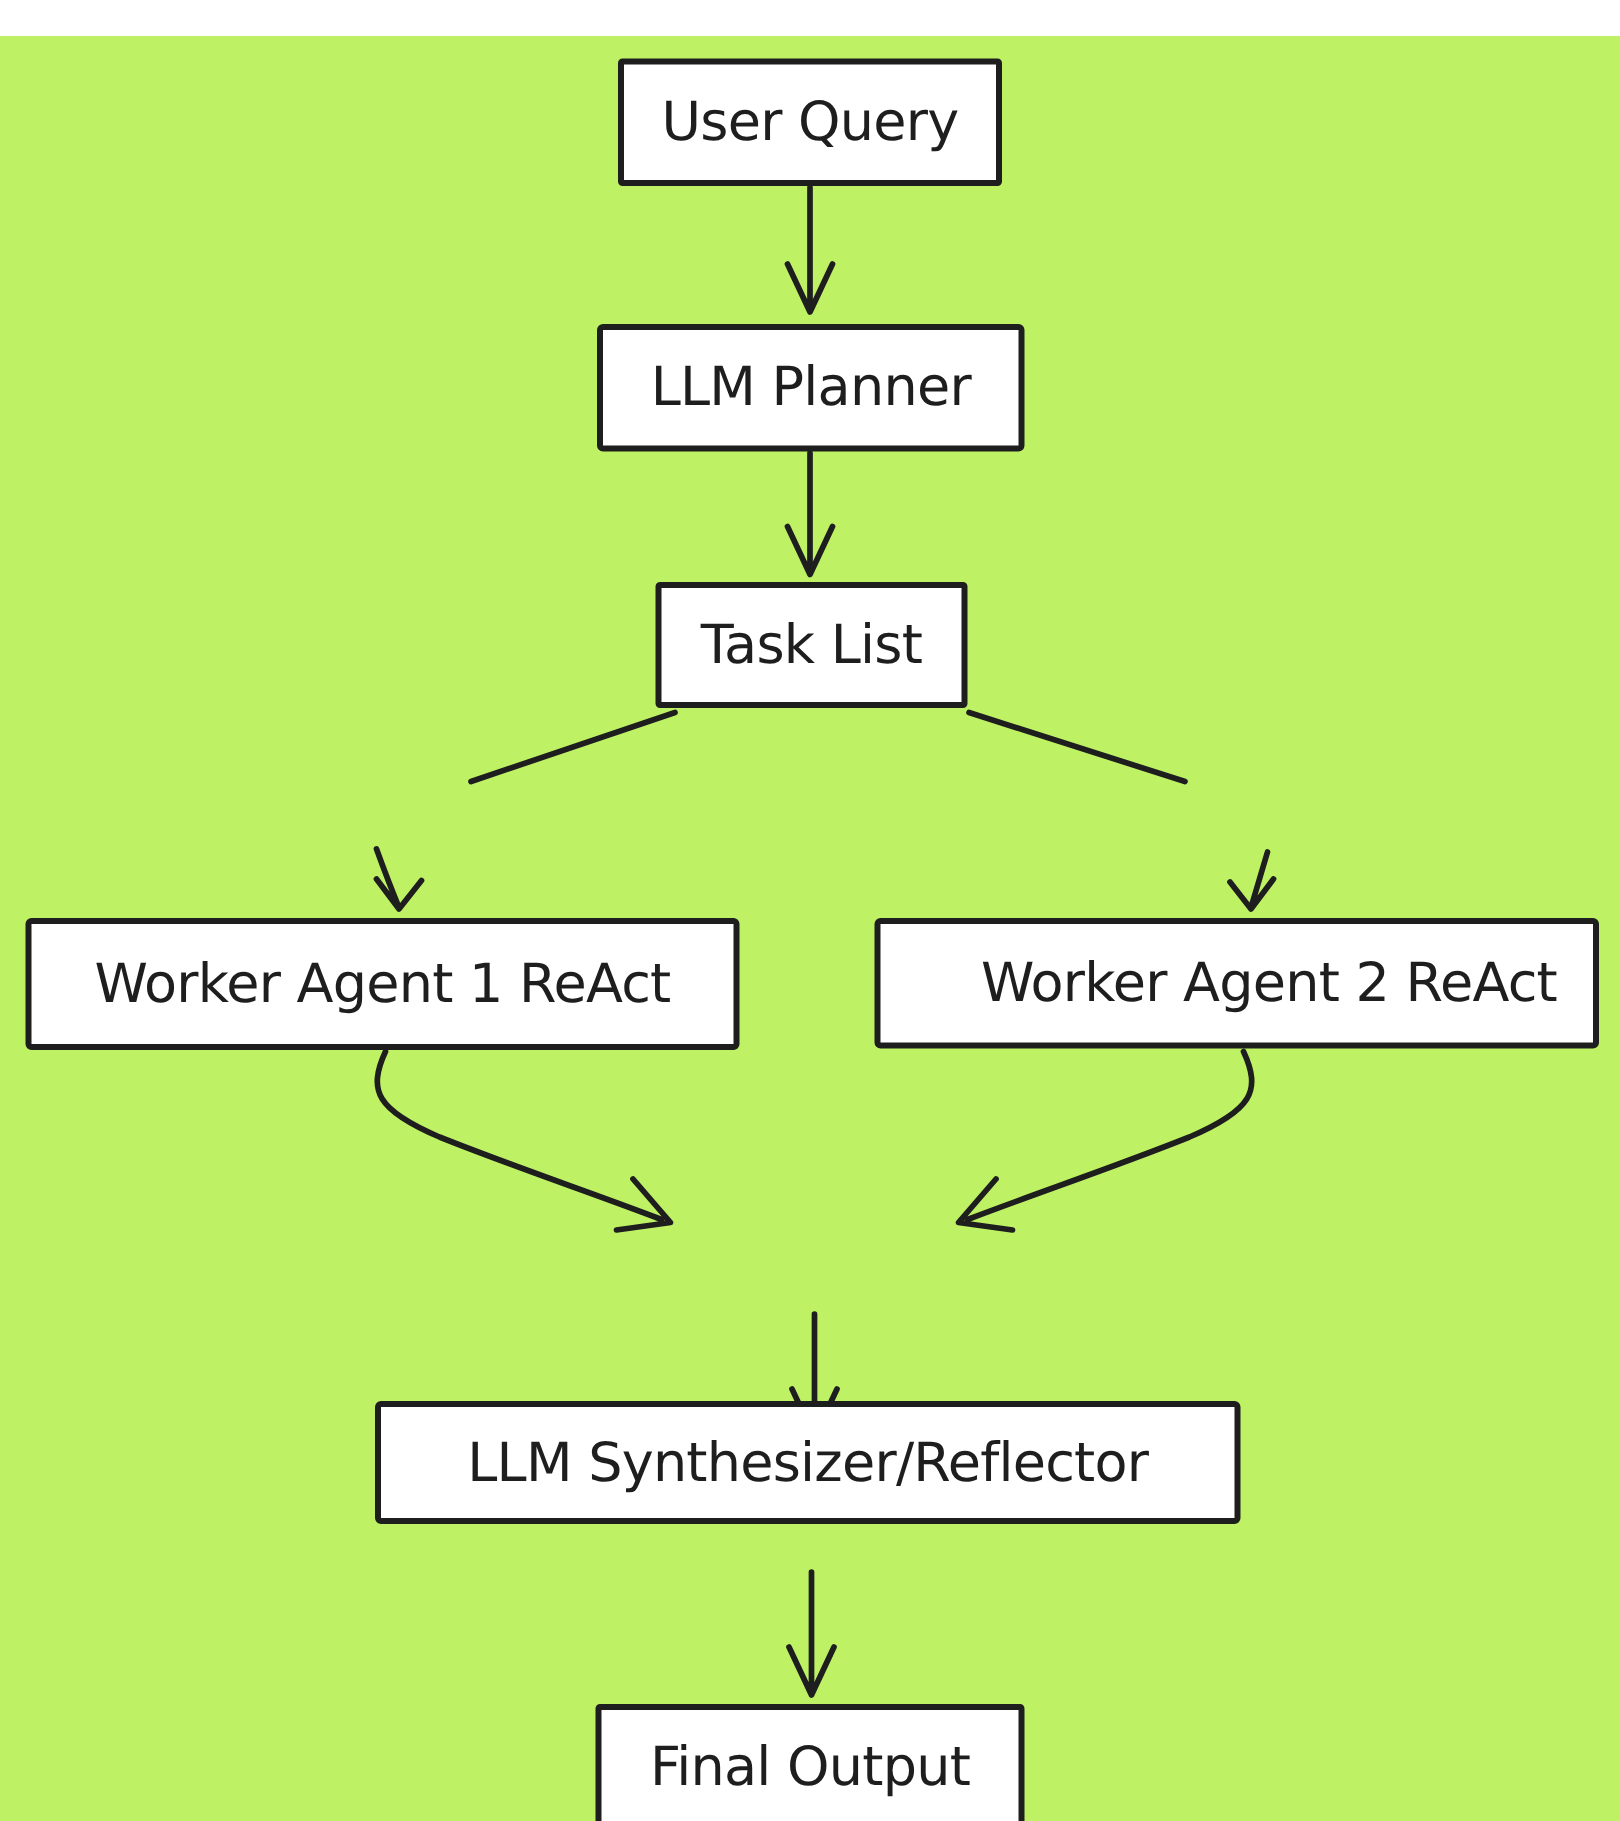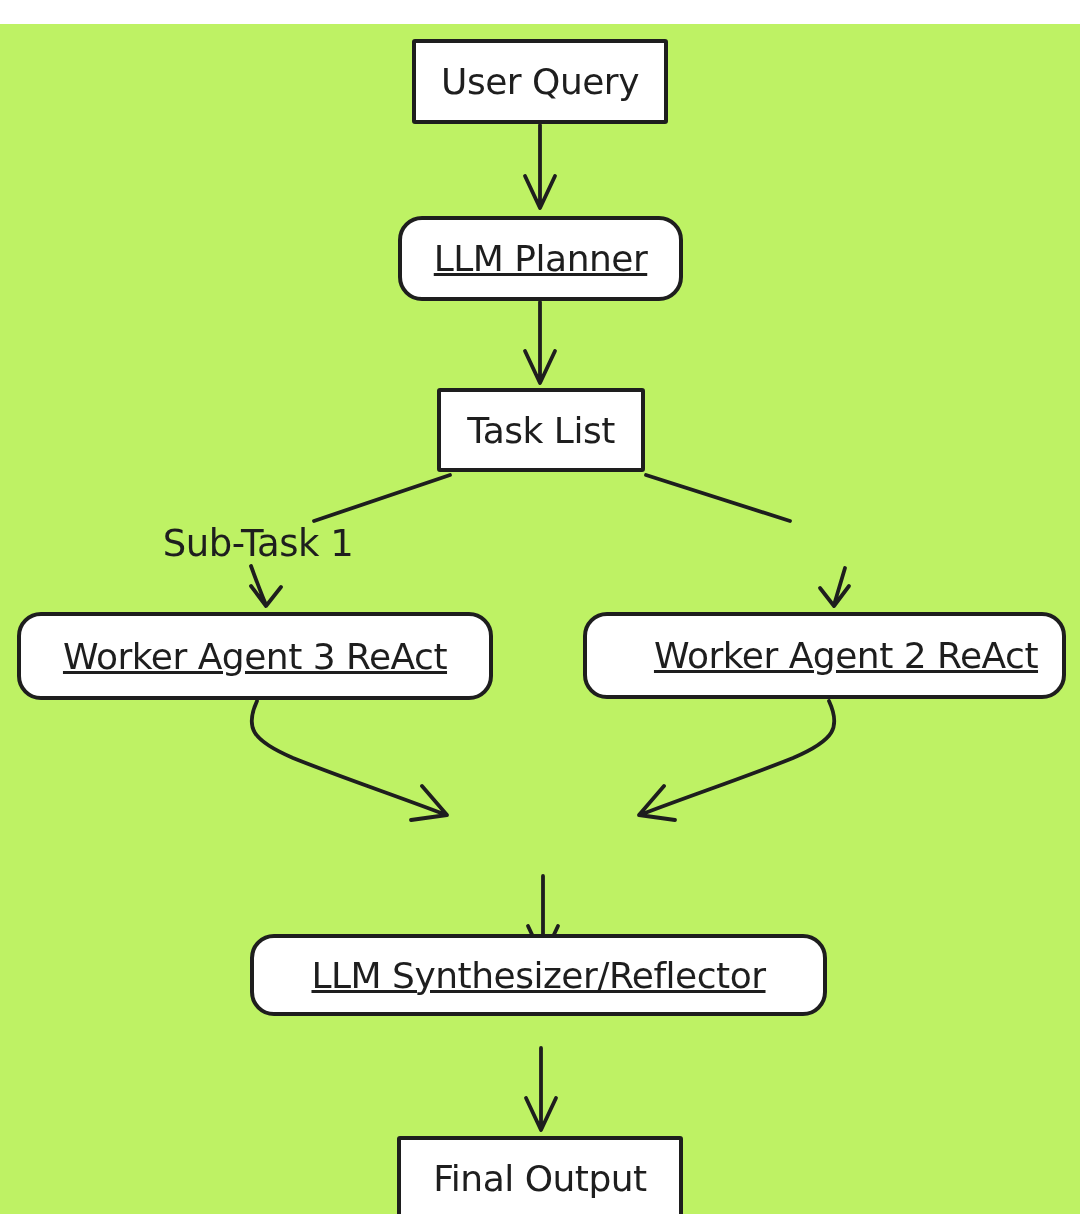--- a/index.html
+++ b/index.html
@@ -38,21 +38,21 @@
     align-items: center;
     justify-content: center;
     background: #ffffff;
     border: 4px solid #1e1e1e;
     font-size: 36px;
     letter-spacing: -0.5px;
     white-space: nowrap;
     text-align: center;
   }
   .sharp { border-radius: 3px; }
-  .round { border-radius: 24px; text-decoration: underline; }
+  .round { border-radius: 4px; }
   .edge-label {
     position: absolute;
     transform: translate(-50%, -50%);
     font-size: 37px;
     letter-spacing: -0.5px;
     white-space: nowrap;
     color: #1e1e1e;
   }
 </style>
 </head>
@@ -78,25 +78,24 @@
   </div>
 
   <div class="node round" style="left:398px; top:192px; width:285px; height:85px;">
     <span>LLM Planner</span>
   </div>
 
   <div class="node sharp" style="left:437px; top:364px; width:208px; height:84px;align-items:center;">
     <span>Task List</span>
   </div>
 
-  <div class="edge-label" style="left:258px; top:519px;">Sub-Task 1</div>
 
 
   <div class="node round" style="left:17px; top:588px; width:476px; height:88px;">
-    <span>Worker Agent 3 ReAct</span>
+    <span>Worker Agent 1 ReAct</span>
   </div>
 
   <div class="node round" style="left:583px; top:588px; width:483px; height:87px;padding-left:43px;">
     <span>Worker Agent 2 ReAct</span>
   </div>
 
 
   <div class="node round" style="left:250px; top:910px; width:577px; height:82px;">
     <span>LLM Synthesizer/Reflector</span>
   </div>

